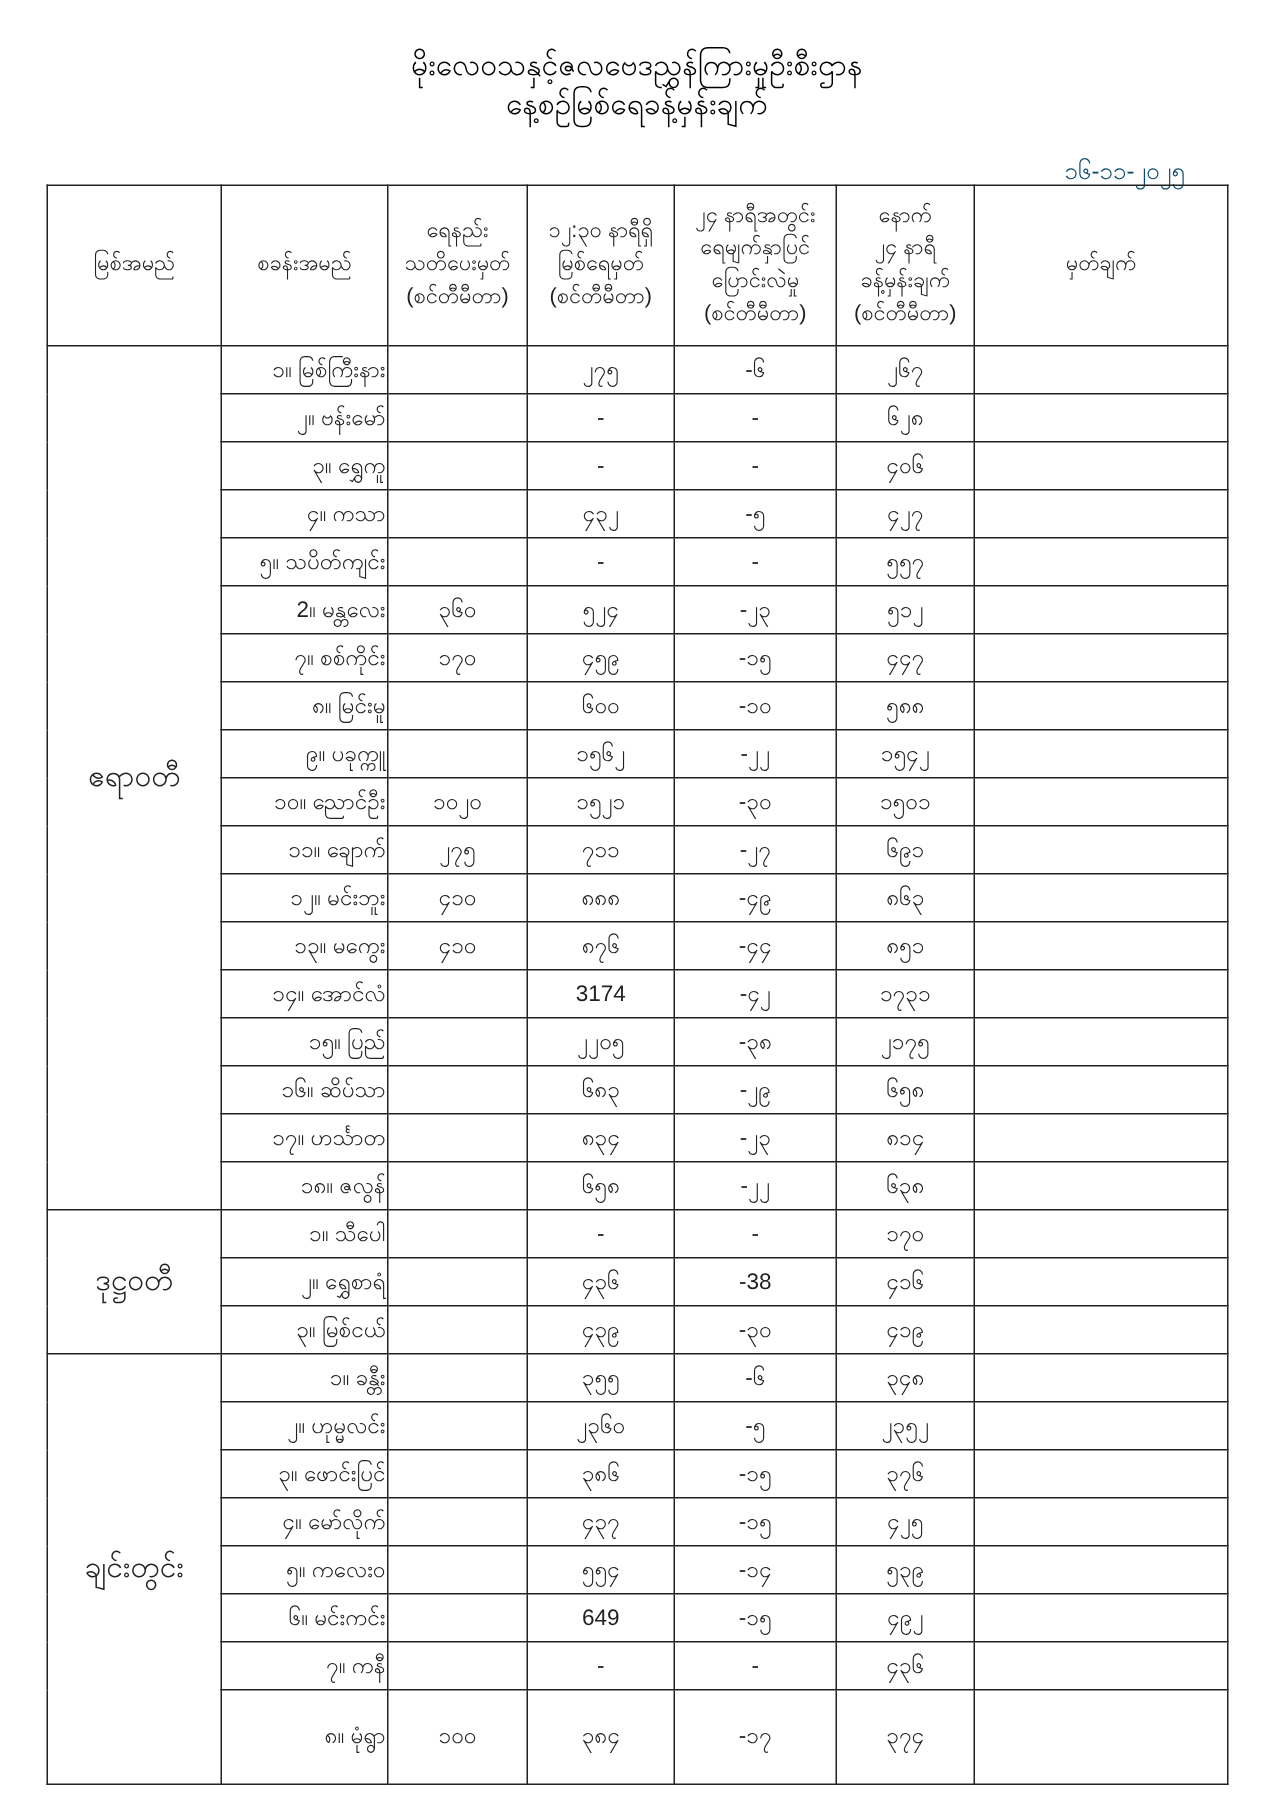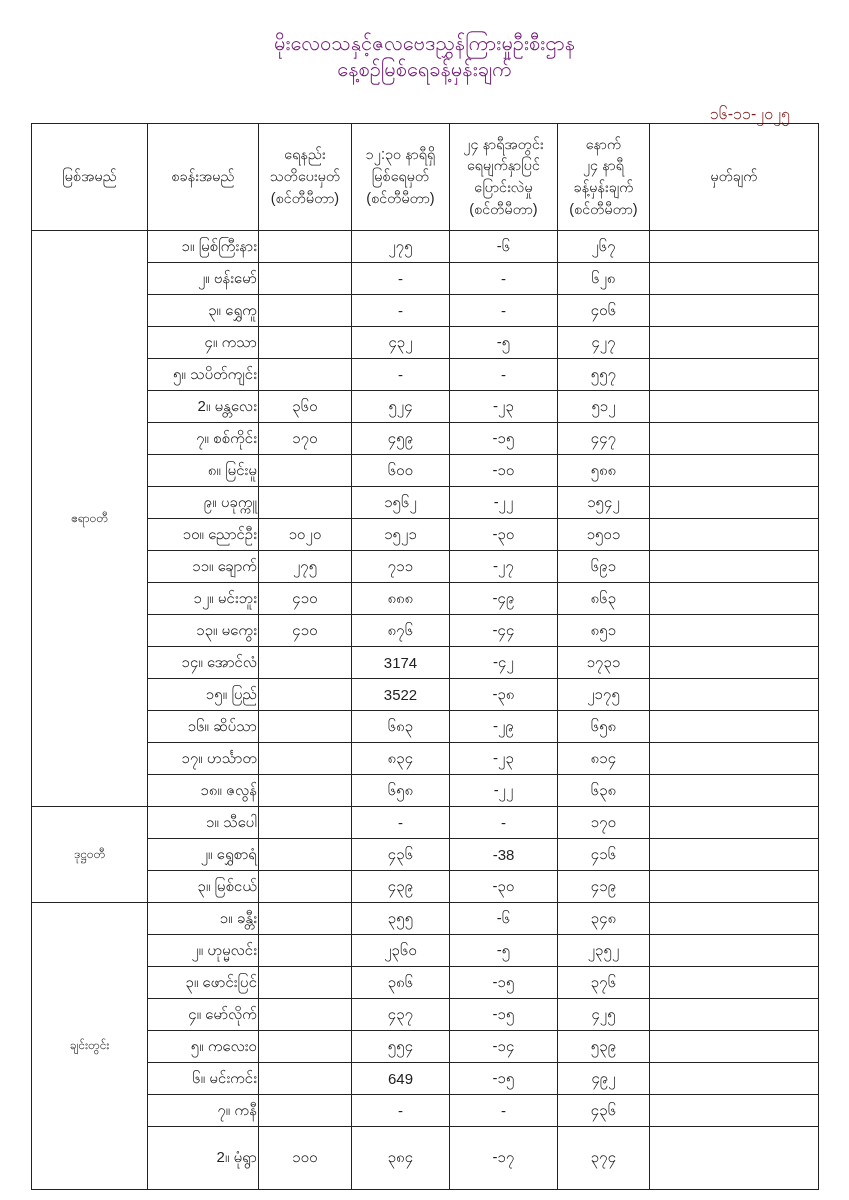--- a/index.html
+++ b/index.html
@@ -8,28 +8,28 @@
     background:#ffffff;
     font-family:"Liberation Sans", sans-serif;
     color:#1a1a1a;
     position:relative;
     overflow:hidden;
   }
   .title{
     position:absolute;left:0;width:849px;
     text-align:center;
     font-size:20px;
-    color:#701a75;
+    color:#000000;
   }
   #title1{top:30px;}
   #title2{top:56px;}
   .date-line{
     position:absolute;
     top:103px;right:59px;
-    font-size:16px;color:#7f1d1d;
+    font-size:16px;color:#0c4a6e;
   }
   table.forecast{
     position:absolute;
     left:31px;top:123px;
     width:787px;
     border-collapse:collapse;
     table-layout:fixed;
   }
   table.forecast th, table.forecast td{
     border:1.7px solid #222;
@@ -44,21 +44,21 @@
     vertical-align:middle;
     white-space:pre-line;
     line-height:1.5;
     padding:4px 2px;
   }
   tbody tr{height:32px;}
   tbody tr:last-child{height:63px;}
   td{font-size:15px;vertical-align:middle;}
   td.river-cell{
     text-align:center;
-    font-size:12px;
+    font-size:20px;
     padding:0 4px;
   }
   td.station{
     text-align:right;
     padding-left:9px;
   }
   td.num{text-align:center;}
   .c1{width:116px;} .c2{width:111px;} .c3{width:93px;}
   .c4{width:98px;}  .c5{width:108px;} .c6{width:92px;} .c7{width:169px;}
 </style>
@@ -212,21 +212,21 @@
         <td class="station">၁၄။ အောင်လံ</td>
         <td class="num"></td>
         <td class="num">3174</td>
         <td class="num">-၄၂</td>
         <td class="num">၁၇၃၁</td>
         <td class="num"></td>
       </tr>
       <tr>
         <td class="station">၁၅။ ပြည်</td>
         <td class="num"></td>
-        <td class="num">3522</td>
+        <td class="num">၂၂၀၅</td>
         <td class="num">-၃၈</td>
         <td class="num">၂၁၇၅</td>
         <td class="num"></td>
       </tr>
       <tr>
         <td class="station">၁၆။ ဆိပ်သာ</td>
         <td class="num"></td>
         <td class="num">၆၈၃</td>
         <td class="num">-၂၉</td>
         <td class="num">၆၅၈</td>
@@ -324,21 +324,21 @@
       </tr>
       <tr>
         <td class="station">၇။ ကနီ</td>
         <td class="num"></td>
         <td class="num">-</td>
         <td class="num">-</td>
         <td class="num">၄၃၆</td>
         <td class="num"></td>
       </tr>
       <tr>
-        <td class="station">2။ မုံရွာ</td>
+        <td class="station">၈။ မုံရွာ</td>
         <td class="num">၁၀၀</td>
         <td class="num">၃၈၄</td>
         <td class="num">-၁၇</td>
         <td class="num">၃၇၄</td>
         <td class="num"></td>
       </tr>
     </tbody>
 </table>
 
 </body></html>

